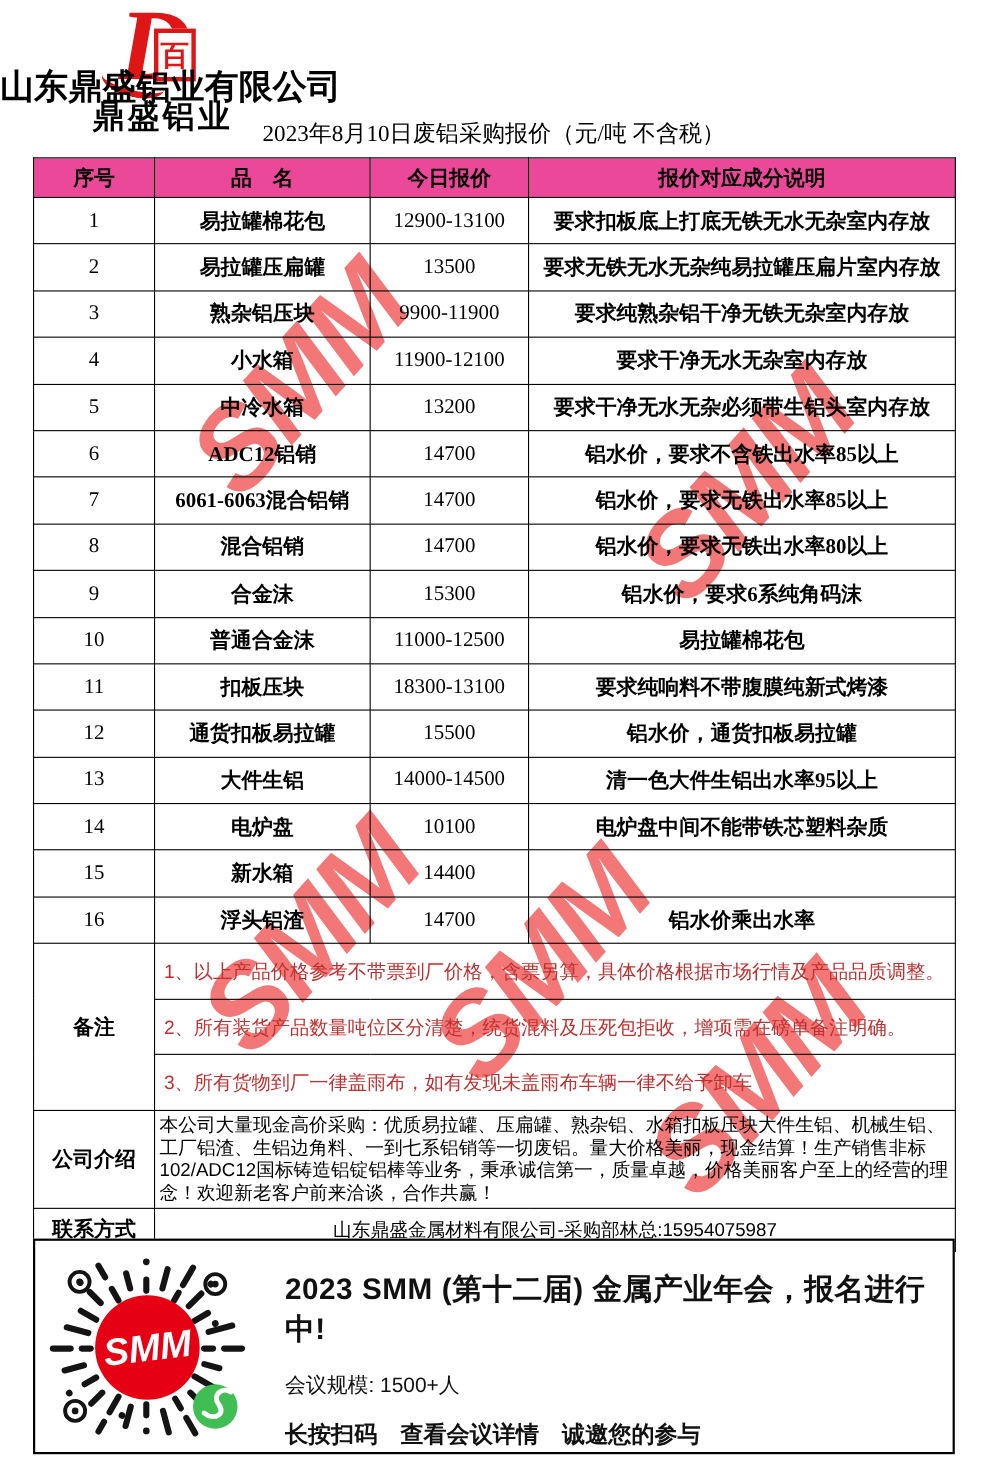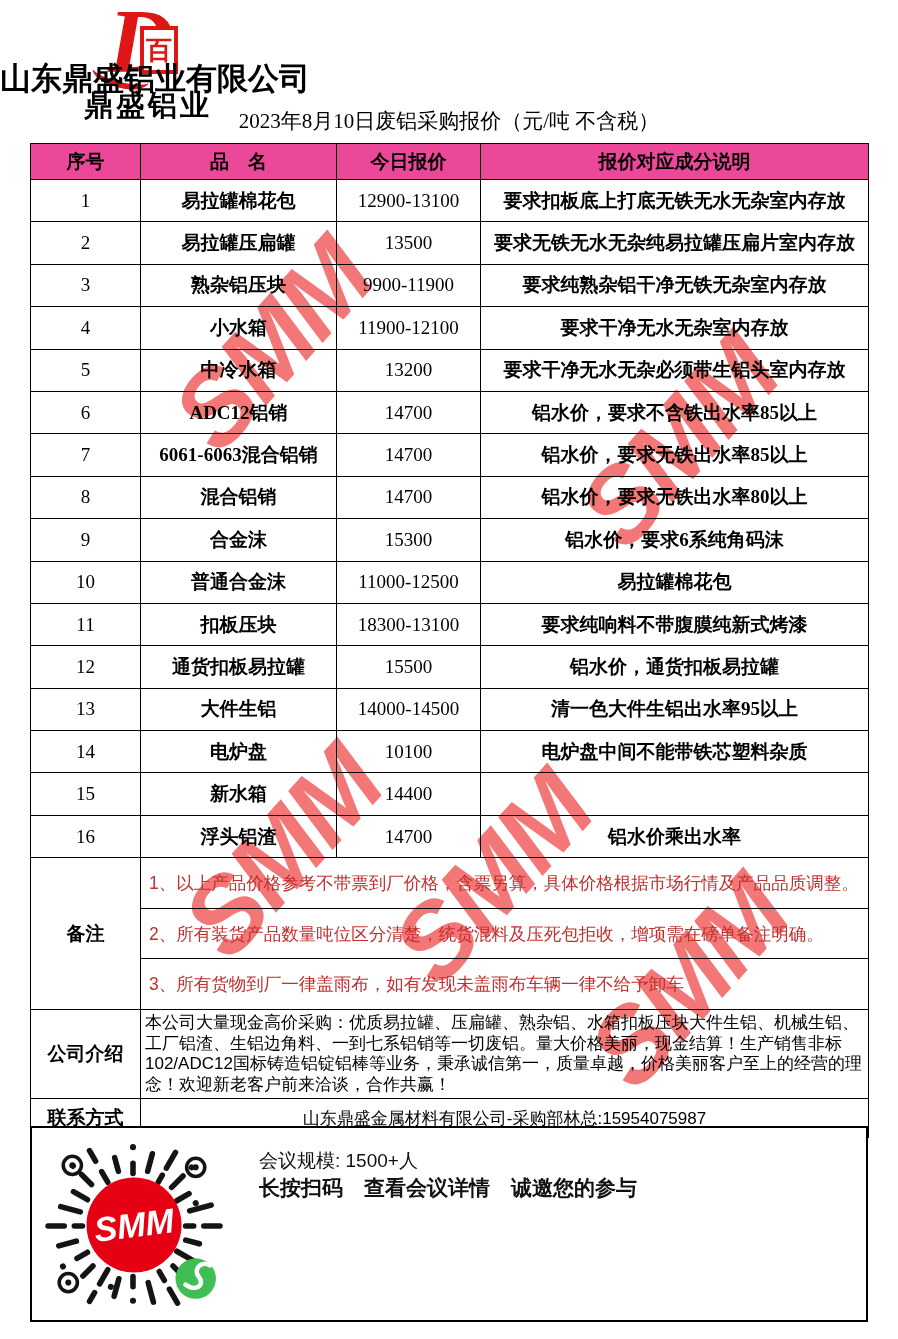--- a/index.html
+++ b/index.html
@@ -87,21 +87,21 @@
     position:absolute;left:30px;top:1126px;width:838px;height:196px;
     border:2px solid #000;background:#fff;box-sizing:border-box;
   }
   .banner-qr{position:absolute;left:10px;top:7px;}
   .banner-text{
     position:absolute;left:227px;top:0;width:600px;
     font-family:"Liberation Sans","DejaVu Sans",sans-serif;color:#111;
   }
   .banner-title{margin-top:26px;font-size:27px;font-weight:900;letter-spacing:.5px;}
   .banner-scale{margin-top:20px;font-size:19px;font-weight:400;}
-  .banner-cta{font-size:21px;font-weight:900;}
+  .banner-cta{margin-top:18px;font-size:21px;font-weight:900;}
 </style>
 </head>
 <body>
 
 <span class="watermark" style="left:272px;top:345px;">SMM</span>
 <span class="watermark" style="left:678px;top:442px;">SMM</span>
 <span class="watermark" style="left:282px;top:852px;">SMM</span>
 <span class="watermark" style="left:492px;top:878px;">SMM</span>
 <span class="watermark" style="left:688px;top:982px;">SMM</span>
 
@@ -310,18 +310,19 @@
       <g>
         <circle cx="91" cy="89" r="47" fill="#e60013"></circle>
         <text x="91" y="101" text-anchor="middle" fill="#ffffff" font-family="Liberation Sans, sans-serif" font-style="italic" font-weight="bold" font-size="34" transform="rotate(-7 91 89)">SMM</text>
       </g>
       <g>
         <circle cx="152" cy="142" r="20" fill="#3fbe53"></circle>
         <path d="M142 148 c9 7 20 1 13 -8 c-6 -8 3 -16 11 -11" stroke="#ffffff" stroke-width="4.5" fill="none" stroke-linecap="round"></path>
       </g>
     </svg>
     <div class="banner-text">
+      <div class="banner-title">2023 SMM (第十二届) 金属产业年会，报名进行中!</div>
       <div class="banner-scale">会议规模: 1500+人</div>
       <div class="banner-cta">长按扫码　查看会议详情　诚邀您的参与</div>
     </div>
   </div>
 
 </div>
 
 </body></html>

